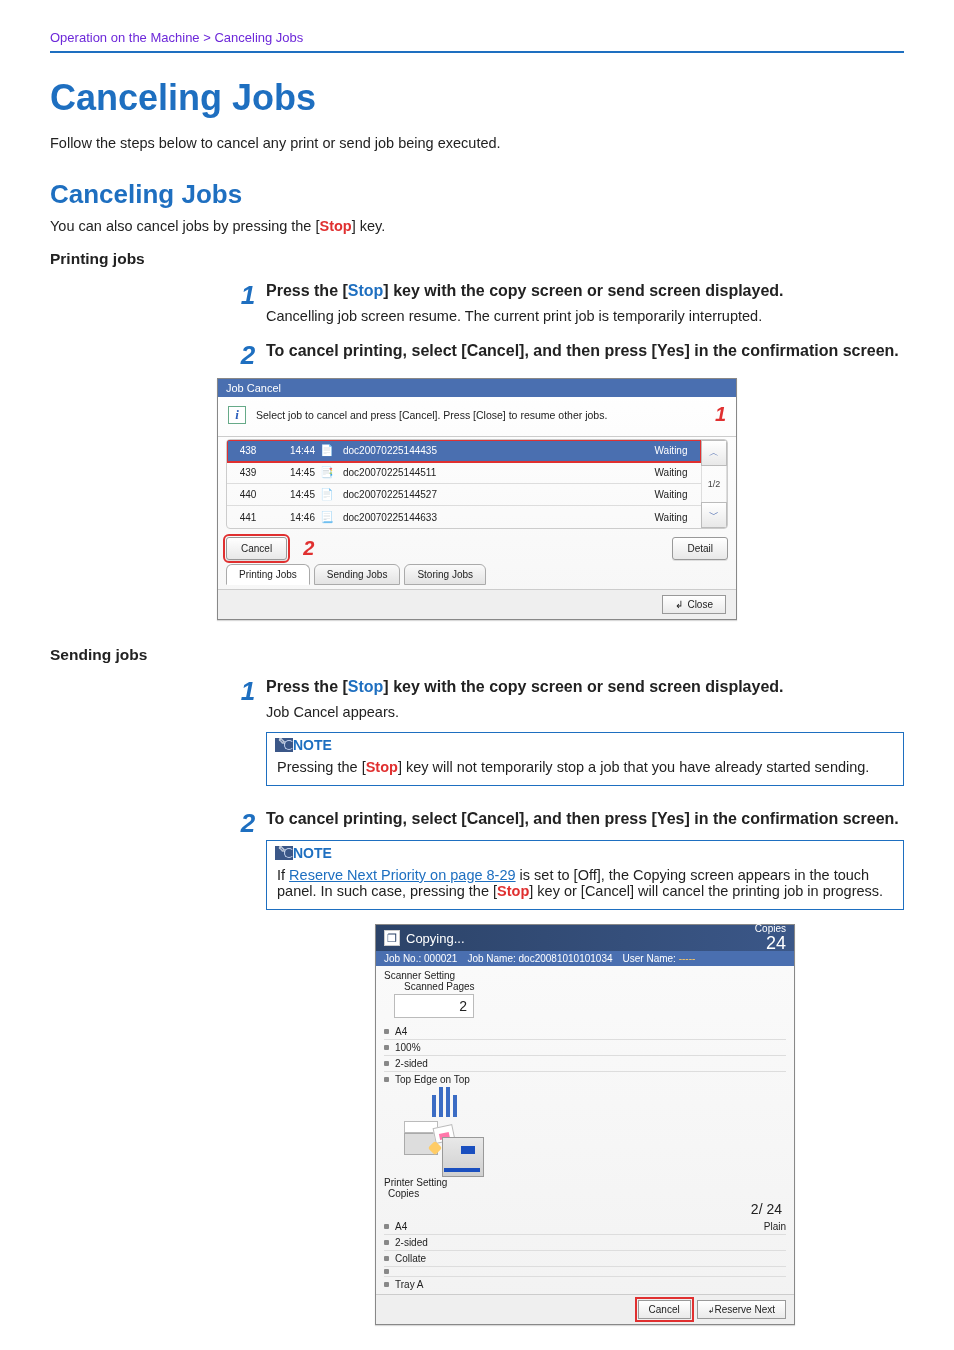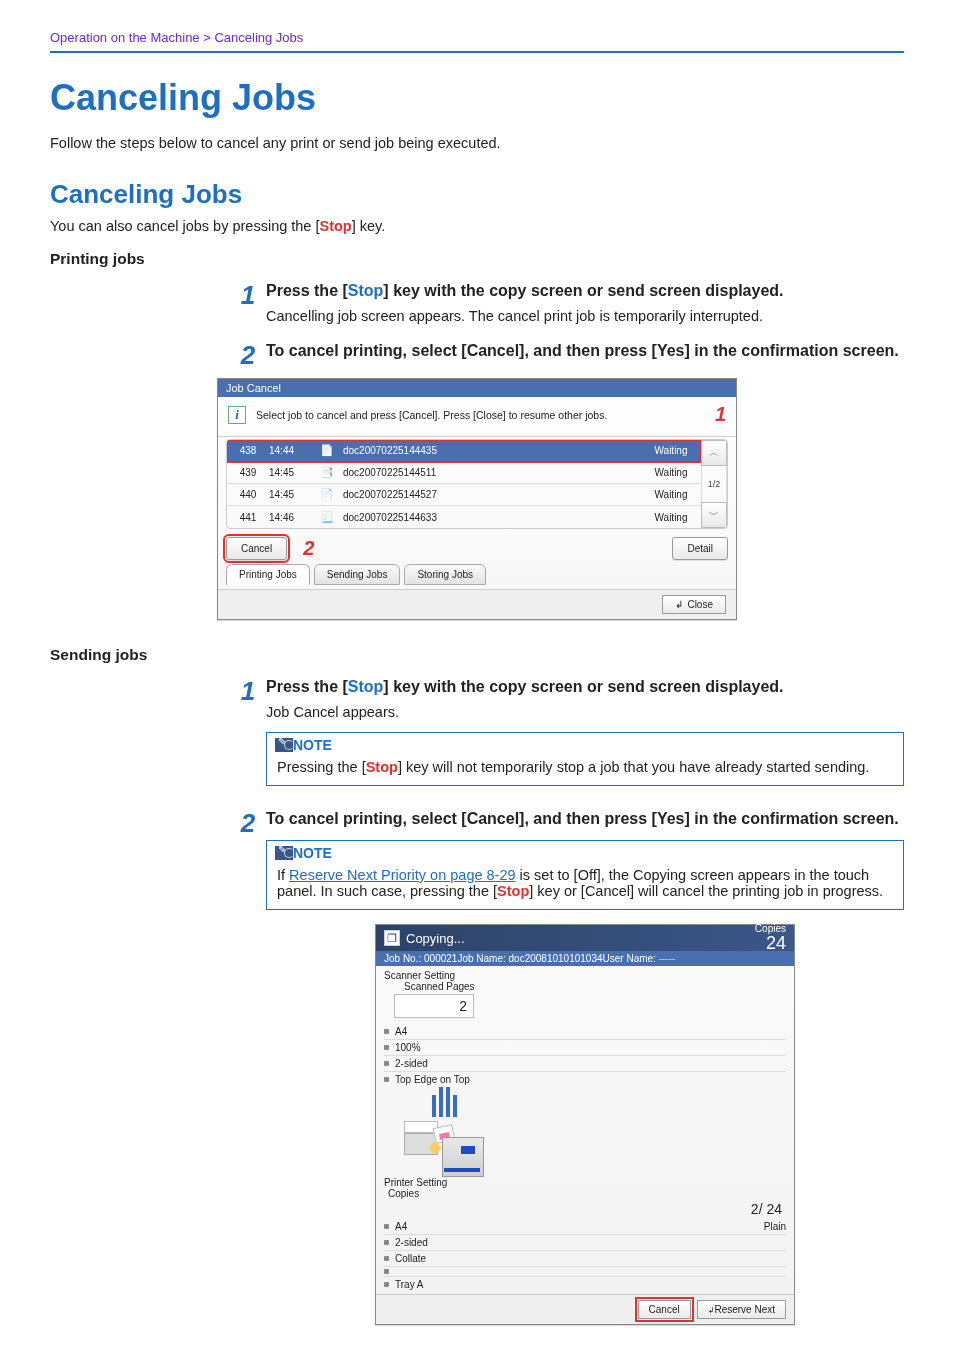--- a/index.html
+++ b/index.html
@@ -32,21 +32,21 @@
   .panel-info-row { display: flex; align-items: center; gap: 10px; padding: 6px 10px 10px 10px; border-bottom: 1px solid #ccc; }
   .info-icon { width: 18px; height: 18px; border: 1px solid #6a8; display: inline-flex; align-items: center; justify-content: center; font-family: serif; font-style: italic; font-weight: 700; color: #2a5dbb; font-size: 13px; background: #fff; }
   .panel-info-text { font-size: 10.5px; }
   .callout-1 { font-family: Arial; font-weight: 900; font-style: italic; font-size: 20px; color: #e03030; }
   .table-wrap { margin: 2px 8px 2px 8px; border: 1px solid #ccc; border-radius: 4px; overflow: hidden; display:flex; }
   .tbl-left { flex: 1; }
   .tbl-rows { }
   .tbl-row { display: flex; align-items: center; height: 22px; font-size: 10px; border-bottom: 1px solid #ddd; }
   .tbl-row:last-child { border-bottom: none; }
   .col-num { width: 42px; text-align: center; }
-  .col-time { width: 46px; text-align: left; }
+  .col-time { width: 46px; text-align: right; }
   .col-icon { width: 24px; text-align: center; font-size: 11px; }
   .col-name { flex: 1; padding-left: 4px; }
   .col-status { width: 60px; text-align: center; }
   .highlight-row { outline: 2px solid #e03030; outline-offset: -1px; background: #4a6fb0; color: #fff; }
   .scroll-col { width: 26px; display: flex; flex-direction: column; }
   .scroll-btn { flex: 0 0 26px; border: 1px solid #bbb; background: linear-gradient(#fff,#e8e8e8); display:flex; align-items:center; justify-content:center; font-size:10px; color:#3a5ca8; }
   .scroll-mid { flex: 1; display:flex; align-items:center; justify-content:center; font-size:9px; color:#444; border-left:1px solid #ddd; border-right:1px solid #ddd; }
 
   .btn-row { display: flex; align-items: center; padding: 6px 8px; gap: 10px; }
   .soft-btn { border: 1px solid #999; background: linear-gradient(#fff,#e8e8e8); font-size: 10px; padding: 5px 14px; border-radius: 3px; box-shadow: 0 1px 0 rgba(0,0,0,0.1); }
@@ -56,21 +56,21 @@
   .tab { border: 1px solid #aaa; border-radius: 6px 6px 0 0; background: linear-gradient(#fafafa,#e3e3e3); font-size: 10px; padding: 4px 12px; }
   .tab.active { background: #fff; border-bottom-color: #fff; }
   .bottom-bar { display: flex; justify-content: flex-end; align-items: center; padding: 5px 10px; border-top: 1px solid #ccc; background: #efefef; }
   .close-btn { border: 1px solid #999; background: linear-gradient(#fff,#eaeaea); font-size: 10px; padding: 3px 12px; display:flex; align-items:center; gap:4px; }
 
   
   .copy-panel { width: 420px; border: 1px solid #888; background: linear-gradient(#fbfbfb,#f2f2f2); box-shadow: 0 1px 1px rgba(0,0,0,0.15); }
   .copy-title-bar { display: flex; align-items: center; background: linear-gradient(90deg,#2c4368,#3b5788); color: #fff; height: 26px; padding: 0 8px; font-size: 13px; gap: 6px; }
   .copy-copies { margin-left: auto; text-align: right; font-size: 10px; line-height:1; }
   .copy-copies-num { font-size: 18px; display:block; }
-  .copy-subbar { background: #4a6fb0; color: #fff; font-size: 10px; display: flex; padding: 2px 8px; }
+  .copy-subbar { background: #4a6fb0; color: #fff; font-size: 10px; display: flex; padding: 2px 8px; gap: 10px; }
   .copy-subbar span.val { color:#fff; }
   .copy-subbar .dash { color:#fc6; }
   .copy-body { display: flex; padding: 4px 8px 2px 8px; font-size: 10px; flex-direction: column; }
   .copy-left { flex: 1; }
   .copy-right { flex: 1; }
   .scanned-box { border: 1px solid #bbb; background: #fff; width: 80px; height: 24px; display:flex; align-items:center; justify-content:flex-end; padding:0 6px; font-size: 14px; margin: 2px 0 6px 10px; }
   .count-box { border: 0; font-size: 14px; text-align: right; padding: 2px 4px; }
   .copy-list div { padding: 2px 0; border-top: 1px solid #ddd; display:flex; align-items:center; gap:6px; }
   .copy-list div:first-child { border-top: none; }
   .dot { width:5px;height:5px;background:#888;display:inline-block;border-radius:1px; }
@@ -113,21 +113,21 @@
 
 <div class="h3">Printing jobs</div>
 
 <div class="indent-block">
   <div class="step-row">
     <div class="step-num">1</div>
     <div class="step-body">
       <div class="step-title">
         <span>Press the [</span><span style="color:#1e6fc0">Stop</span><span>] key with the copy screen or send screen displayed.</span>
       </div>
-      <div class="step-text">Cancelling job screen appears. The cancel print job is temporarily interrupted.</div>
+      <div class="step-text">Cancelling job screen resume. The current print job is temporarily interrupted.</div>
     </div>
   </div>
 
   <div class="step-row">
     <div class="step-num">2</div>
     <div class="step-body">
       <div class="step-title">To cancel printing, select [Cancel], and then press [Yes] in the confirmation screen.</div>
     </div>
   </div>
 </div>

